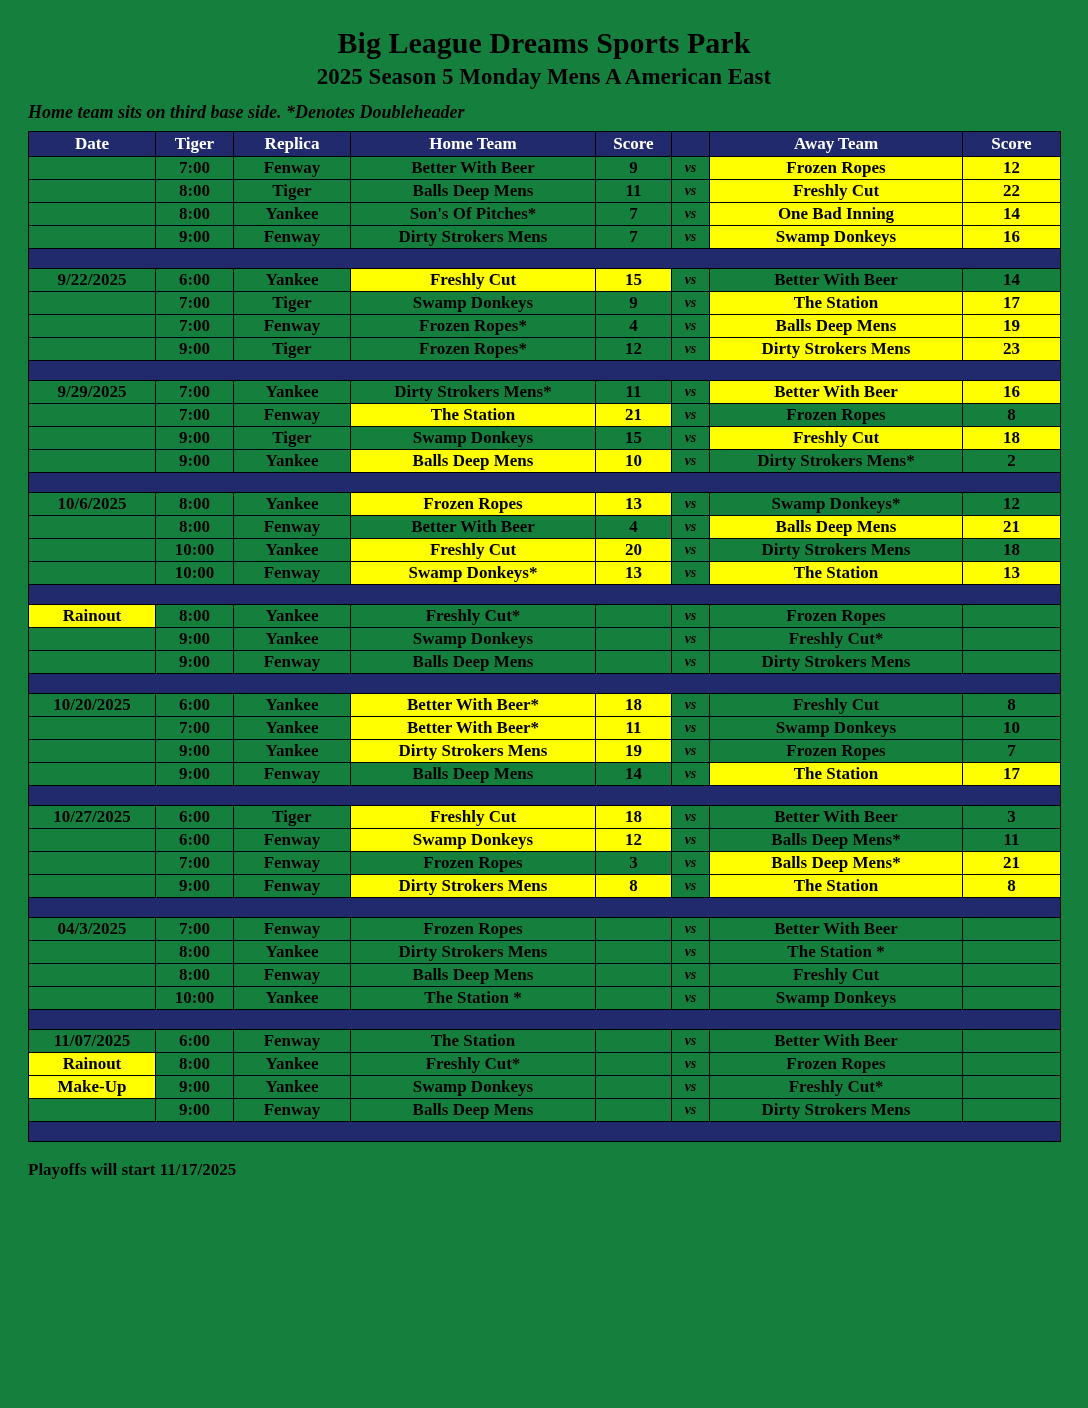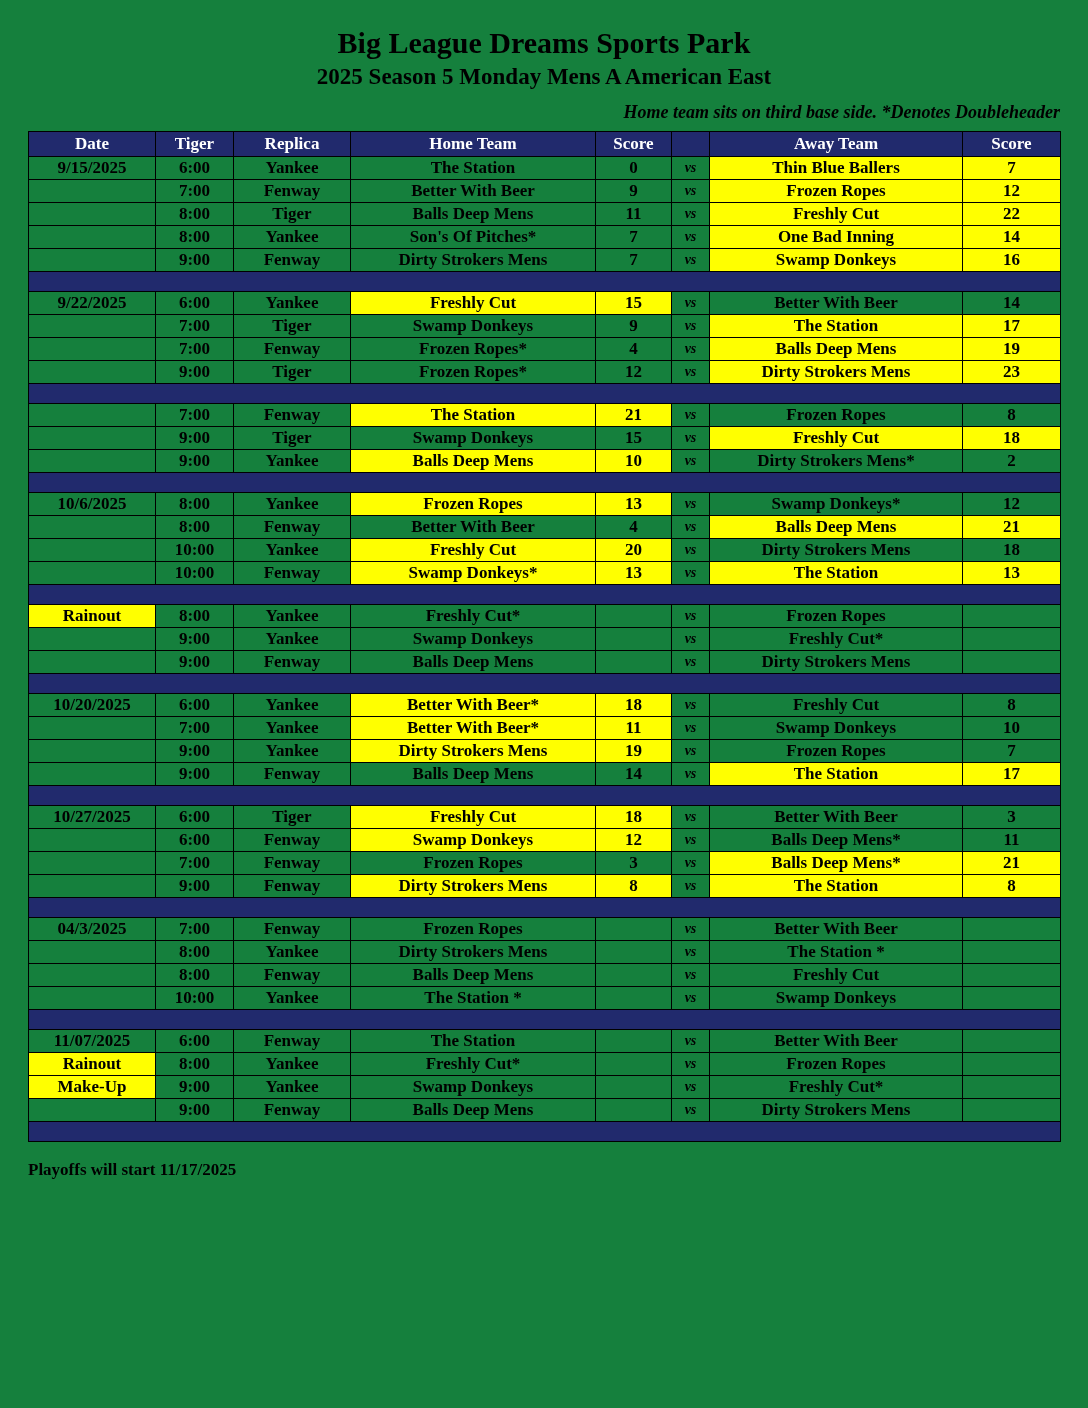--- a/index.html
+++ b/index.html
@@ -22,21 +22,21 @@
     font-weight: bold;
     margin: 4px 0 4px 0;
   }
   .subtitle {
     text-align: center;
     font-size: 23px;
     font-weight: bold;
     margin: 0 0 12px 0;
   }
   .note {
-    text-align: right;
+    text-align: left;
     font-size: 18px;
     font-weight: bold;
     font-style: italic;
     margin: 0 0 8px 0;
   }
   table.schedule {
     width: 1032px;
     border-collapse: collapse;
     table-layout: fixed;
   }
@@ -103,30 +103,20 @@
           <th>Replica</th>
           <th>Home Team</th>
           <th>Score</th>
           <th></th>
           <th>Away Team</th>
           <th>Score</th>
         </tr>
     </thead>
     <tbody id="schedule-body">
         <tr>
-          <td>9/15/2025</td>
-          <td>6:00</td>
-          <td>Yankee</td>
-          <td>The Station</td>
-          <td>0</td>
-          <td class="vs">vs</td>
-          <td class="hl">Thin Blue Ballers</td>
-          <td class="hl">7</td>
-        </tr>
-        <tr>
           <td></td>
           <td>7:00</td>
           <td>Fenway</td>
           <td>Better With Beer</td>
           <td>9</td>
           <td class="vs">vs</td>
           <td class="hl">Frozen Ropes</td>
           <td class="hl">12</td>
         </tr>
         <tr>
@@ -197,20 +187,30 @@
           <td>9:00</td>
           <td>Tiger</td>
           <td>Frozen Ropes*</td>
           <td>12</td>
           <td class="vs">vs</td>
           <td class="hl">Dirty Strokers Mens</td>
           <td class="hl">23</td>
         </tr>
         <tr>
           <td colspan="8" class="sep"></td>
+        </tr>
+        <tr>
+          <td>9/29/2025</td>
+          <td>7:00</td>
+          <td>Yankee</td>
+          <td>Dirty Strokers Mens*</td>
+          <td>11</td>
+          <td class="vs">vs</td>
+          <td class="hl">Better With Beer</td>
+          <td class="hl">16</td>
         </tr>
         <tr>
           <td></td>
           <td>7:00</td>
           <td>Fenway</td>
           <td class="hl">The Station</td>
           <td class="hl">21</td>
           <td class="vs">vs</td>
           <td>Frozen Ropes</td>
           <td>8</td>

